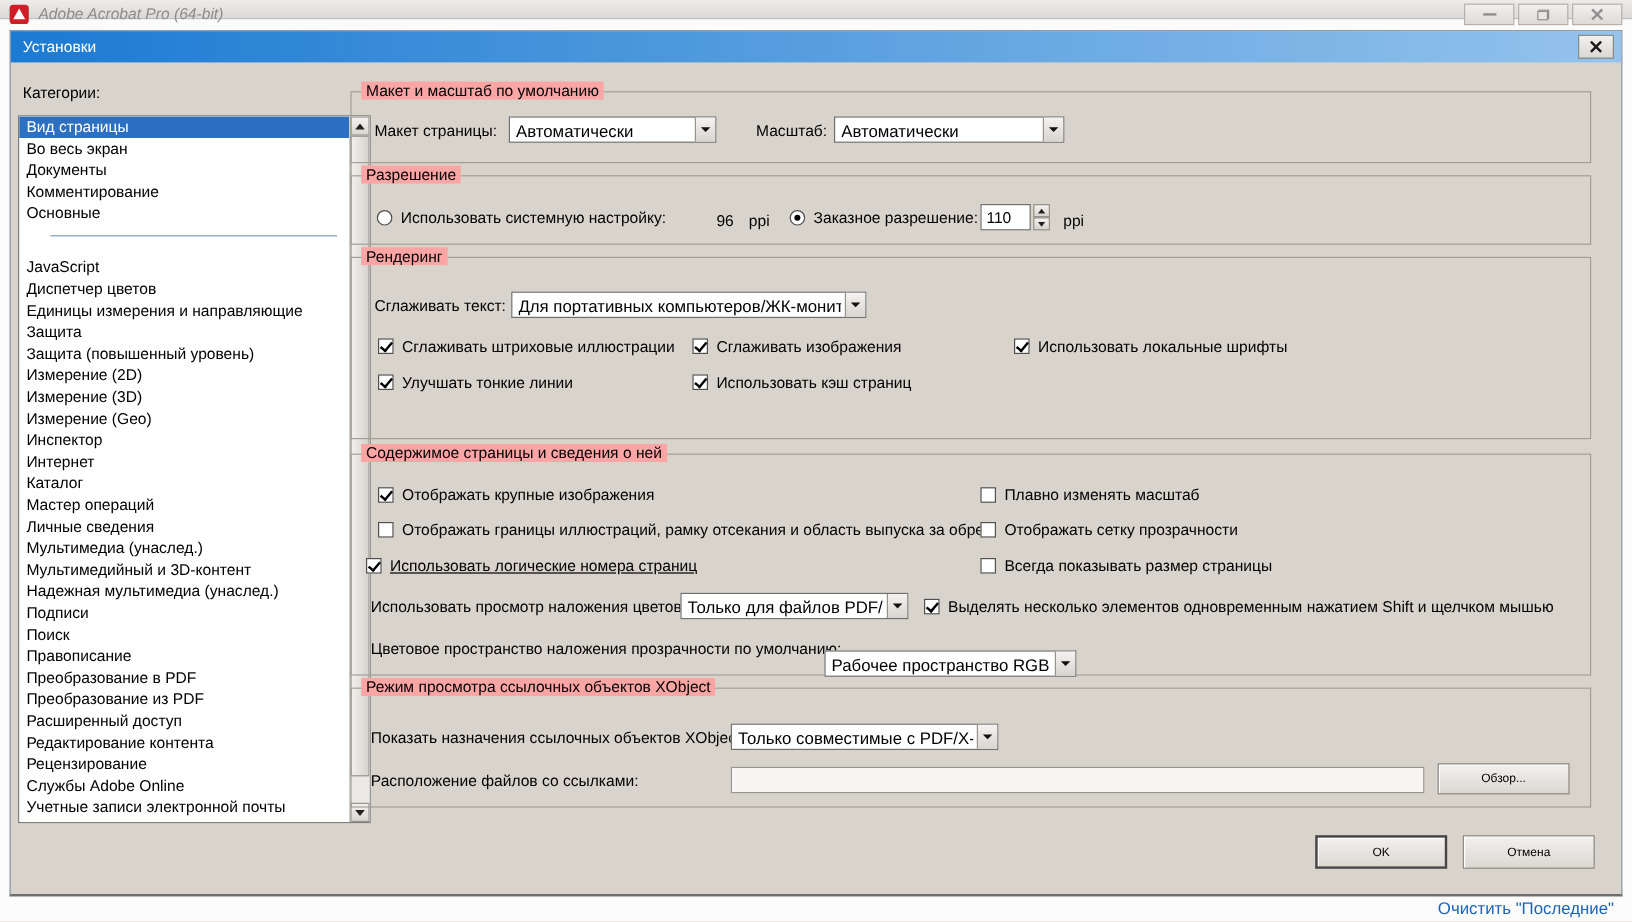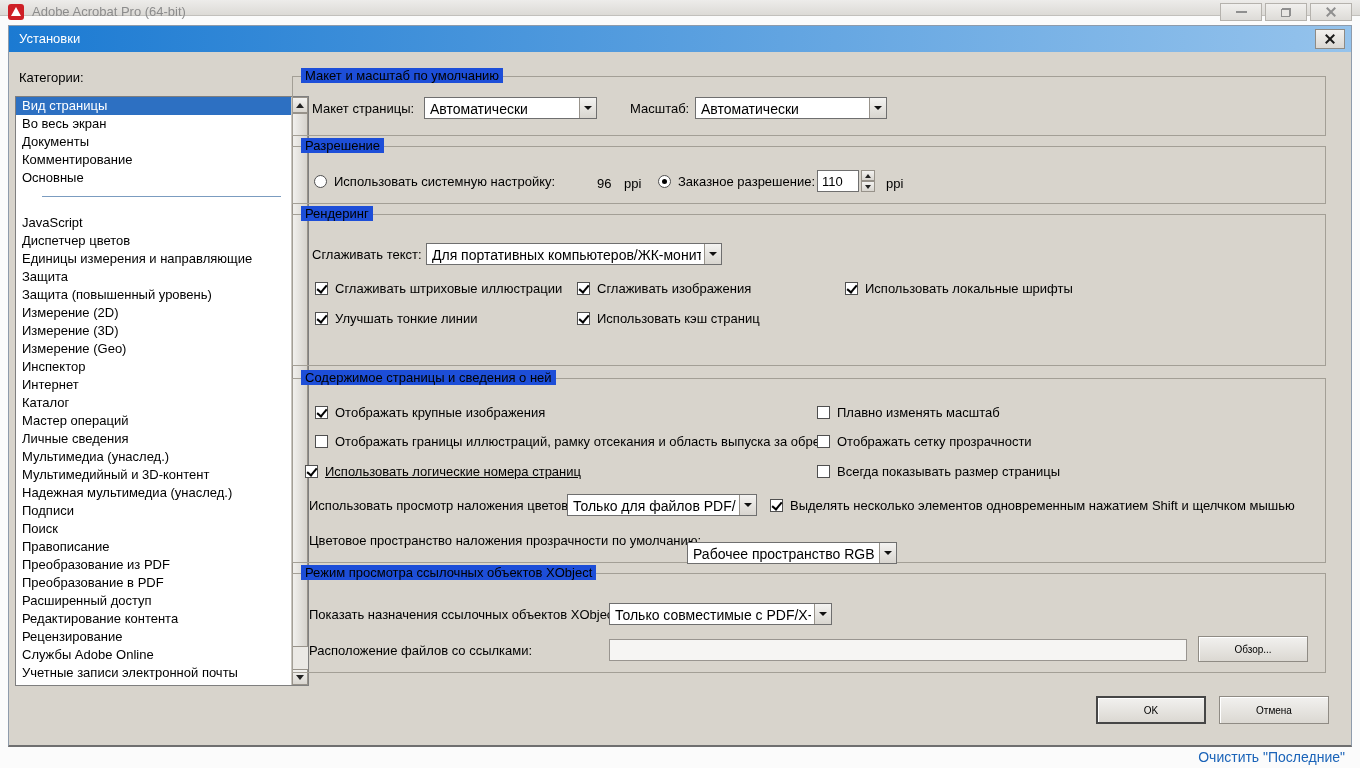--- a/index.html
+++ b/index.html
@@ -1,21 +1,21 @@
 <!DOCTYPE html>
 <html><head>
 <meta charset="utf-8">
 <style>
   * { margin:0; padding:0; box-sizing:border-box; }
   html,body { width:1360px; height:768px; overflow:hidden; }
   body { font-family:"Liberation Sans", sans-serif; background:#fbfbfb; position:relative; color:#000; }
 
   
   .app-titlebar { position:absolute; left:0; top:0; width:1360px; height:16px;
-    background:linear-gradient(#edecea,#dcdad6); border-bottom:1px solid #c2c0bc; }
+    background:linear-gradient(#edecea,#dcdad6); border-bottom:1px solid #c2c0bc;font-style:italic; }
   .app-icon { position:absolute; left:8px; top:4px; width:16px; height:16px; background:#ce1f26; border-radius:3px; }
   .app-icon::after { content:""; position:absolute; left:3px; top:3px; width:0; height:0;
     border-left:5px solid transparent; border-right:5px solid transparent; border-bottom:9px solid #fff; }
   .app-title { position:absolute; left:32px; top:4px; font-size:13px; color:#8c8c8c; white-space:nowrap; }
   .winbtn { position:absolute; top:3px; width:42px; height:18px;
     background:linear-gradient(#f1f0ee,#dddbd7); border:1px solid #b5b2ad;
     display:flex; align-items:center; justify-content:center; cursor:default; }
   .g-min { width:11px; height:2px; background:#8f8f8f; }
   .g-restore { position:relative; width:10px; height:9px; }
   .g-restore::before { content:""; position:absolute; right:0; top:0; width:7px; height:6px; border:1px solid #8f8f8f; }
@@ -52,21 +52,21 @@
     background:linear-gradient(#f3f2f0,#d9d6d0); border:1px solid #97928a;
     display:flex; align-items:center; justify-content:center; }
   .sbtn.up { top:0; } .sbtn.down { bottom:0; }
   .thumb { position:absolute; left:0; top:16px; width:16px; height:calc(100% - 54px);
     background:linear-gradient(90deg,#f1f0ed,#d6d3cd); border:1px solid #97928a; }
   .tri-up { width:0; height:0; border-left:4px solid transparent; border-right:4px solid transparent; border-bottom:5px solid #222; }
   .tri-down { width:0; height:0; border-left:4px solid transparent; border-right:4px solid transparent; border-top:5px solid #222; }
 
   
   .grp { position:absolute; left:283px; width:1034px; border:1px solid #a39f96; }
-  .grp-title { position:absolute; top:-9px; left:8px; background:#1d4ed8; padding:0 4px; font-size:13px; white-space:nowrap; }
+  .grp-title { position:absolute; top:-9px; left:8px; background:#fca5a5; padding:0 4px; font-size:13px; white-space:nowrap; }
 
   
   .combo { position:absolute; height:22px; background:#fff; border:1px solid #6f6f6f; font-size:14px; cursor:default; }
   .combo .val { position:absolute; left:5px; top:3px; right:20px; white-space:nowrap; overflow:hidden; }
   .combo .cbtn { position:absolute; right:0; top:0; bottom:0; width:17px;
     background:linear-gradient(#f4f3f1,#d8d5cf); border-left:1px solid #98938b;
     display:flex; align-items:center; justify-content:center; }
   .tri-dn-s { width:0; height:0; border-left:4px solid transparent; border-right:4px solid transparent; border-top:4px solid #111; }
 
   .cbrow { position:absolute; display:flex; align-items:center; gap:7px; font-size:13px; white-space:nowrap; }
@@ -145,22 +145,22 @@
       <div class="li">Интернет</div>
       <div class="li">Каталог</div>
       <div class="li">Мастер операций</div>
       <div class="li">Личные сведения</div>
       <div class="li">Мультимедиа (унаслед.)</div>
       <div class="li">Мультимедийный и 3D-контент</div>
       <div class="li">Надежная мультимедиа (унаслед.)</div>
       <div class="li">Подписи</div>
       <div class="li">Поиск</div>
       <div class="li">Правописание</div>
+      <div class="li">Преобразование в PDF</div>
       <div class="li">Преобразование из PDF</div>
-      <div class="li">Преобразование в PDF</div>
       <div class="li">Расширенный доступ</div>
       <div class="li">Редактирование контента</div>
       <div class="li">Рецензирование</div>
       <div class="li">Службы Adobe Online</div>
       <div class="li">Учетные записи электронной почты</div>
     </div>
     <div class="vscroll">
       <div class="sbtn up">
           <span class="tri-up"></span>
         </div>

